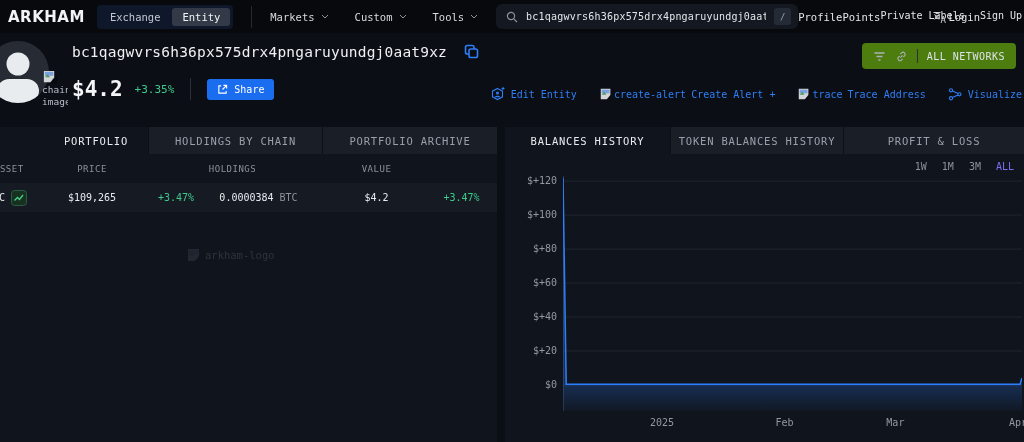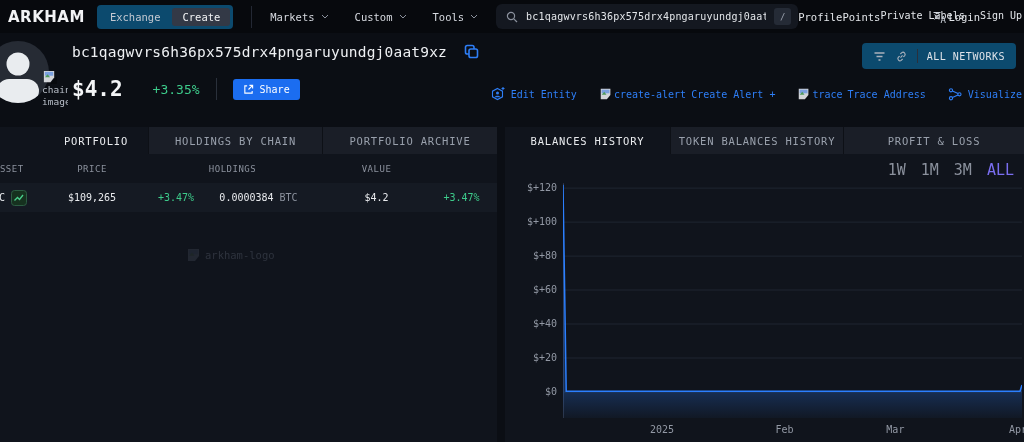--- a/index.html
+++ b/index.html
@@ -11,21 +11,21 @@
     font-size:10px;
   }
   .stage { position:relative; width:1024px; height:442px; overflow:hidden; }
 
   
   .navbar {
     height:33px; background:#07090d; display:flex; align-items:center;
     padding:0 10px 0 8px; white-space:nowrap;
   }
   .logo { font-family:"DejaVu Sans","Liberation Sans",sans-serif; font-weight:bold; font-size:15px; letter-spacing:.5px; color:#f2f3f5; margin-right:12px; }
-  .mode-toggle { display:flex; align-items:center; background:#0c4a6e; border-radius:4px; padding:3px; gap:2px;justify-content:space-between; }
+  .mode-toggle { display:flex; align-items:center; background:#0f172a; border-radius:4px; padding:3px; gap:2px;justify-content:space-between; }
   .mode-btn { padding:3px 10px; border-radius:3px; color:#c3c8d1; font-size:10.5px; cursor:pointer; }
   .mode-btn.active { background:#333946; color:#f2f3f5; }
   .nav-divider { width:1px; height:22px; background:#232834; margin:0 18px; }
   .nav-menus { display:flex; gap:26px; align-items:center; }
   .nav-menu { display:flex; align-items:center; gap:6px; color:#d7dae0; font-size:10.5px; cursor:pointer; }
   .search {
     display:flex; align-items:center; background:#141820; border-radius:6px;
     height:25px; width:330px; margin-left:18px; padding:0 7px 0 10px; gap:8px;
   }
   .search input {
@@ -44,28 +44,28 @@
     background:#262b34; overflow:hidden;
   }
   .chain-broken { position:absolute; left:42px; top:36px; width:28px; }
   .broken-wrap { display:flex; flex-direction:column; }
   .broken-alt { color:#b9bfc9; font-size:9.5px; line-height:1.25; width:26px; height:25px; overflow:hidden; }
   .addr-row { position:absolute; left:72px; top:10px; display:flex; align-items:center; gap:16px; }
   .address-title { font-size:14.5px; letter-spacing:.2px; color:#eef0f3; }
   .copy-btn { cursor:pointer; display:flex; }
   .balance-row { position:absolute; left:72px; top:44px; display:flex; align-items:center; }
   .balance-usd { font-size:21px; font-weight:bold; color:#f4f5f7; }
-  .balance-change { font-size:13px; color:#3dcb8b; margin-left:30px; }
+  .balance-change { font-size:11px; color:#3dcb8b; margin-left:12px; }
   .v-divider { width:1px; height:22px; background:#2a303b; margin:0 16px; }
   .share-btn {
     display:flex; align-items:center; gap:6px; background:#1b6df0; color:#fff;
     border-radius:3px; padding:5px 10px; font-size:10px; cursor:pointer;
   }
   .networks-pill {
-    position:absolute; right:8px; top:10px; height:26px; background:#0c4a6e; border-radius:4px;
+    position:absolute; right:8px; top:10px; height:26px; background:#4d7c0f; border-radius:4px;
     display:flex; align-items:center; gap:9px; padding:0 11px; cursor:pointer;
   }
   .pill-divider { width:1px; height:14px; background:#2a303c; }
   .networks-label { font-size:10px; color:#dfe3e9; letter-spacing:.5px; }
   .actions-row { position:absolute; right:2px; top:53px; display:flex; align-items:center; gap:22px; }
   .action-btn { display:flex; align-items:center; gap:5px; color:#2e7ef6; font-size:10px; cursor:pointer; white-space:nowrap; }
   .action-btn .broken-inline { display:flex; align-items:center; gap:1px; }
 
   
   .main { display:flex; gap:8px; height:315px; }
@@ -89,21 +89,21 @@
   .span-2 { grid-column:3/5; }
   .pf-row { margin-top:9px; height:29px; background:#151a23; font-size:10px; }
   .asset-cell { display:flex; align-items:center; gap:6px; }
   .asset-sym { margin-left:-13px; color:#e9ebee; }
   .green { color:#3dcb8b; }
   .unit { color:#8b919d; }
   .watermark { position:absolute; left:186px; top:120px; display:flex; align-items:center; gap:3px; opacity:.32; }
   .watermark .broken-alt-inline { color:#6a7180; font-size:10.5px; }
 
   
-  .range-row { display:flex; justify-content:flex-end; gap:15px; padding:7px 10px 2px 0; font-size:15px; color:#8b919d; }
+  .range-row { display:flex; justify-content:flex-end; gap:15px; padding:7px 10px 2px 0; font-size:10px; color:#8b919d; }
   .range-item { cursor:pointer; }
   .range-item.active { color:#7a6ef0; }
   .chart-area { display:flex; margin-top:2px; overflow:hidden; }
   .y-axis { position:relative; width:58px; height:235px; flex:none; overflow:hidden; }
   .y-axis span { position:absolute; right:6px; font-size:10px; color:#9298a4;margin-left:35px; }
   .plot-wrap { position:relative; flex:1; height:262px; overflow:hidden; }
   .plot-wrap svg { display:block; }
   .x-axis { position:absolute; left:0; top:241px; width:459px; height:16px; }
   .x-axis span { position:absolute; transform:translateX(-50%); font-size:10px; color:#9298a4; }
 
@@ -111,21 +111,21 @@
 </style>
 </head>
 <body>
 
 <div class="stage">
 
   <div class="navbar">
     <div class="logo">ARKHAM</div>
     <div class="mode-toggle">
       <div class="mode-btn">Exchange</div>
-      <div class="mode-btn active">Create</div>
+      <div class="mode-btn active">Entity</div>
     </div>
     <div class="nav-divider"></div>
     <div class="nav-menus">
       <div class="nav-menu">
         <span>Markets</span>
         <svg class="ico" width="8" height="5" viewBox="0 0 8 5">
             <path d="M1 1 L4 4 L7 1" stroke="#8b919d" fill="none"></path>
           </svg>
       </div>
       <div class="nav-menu">

